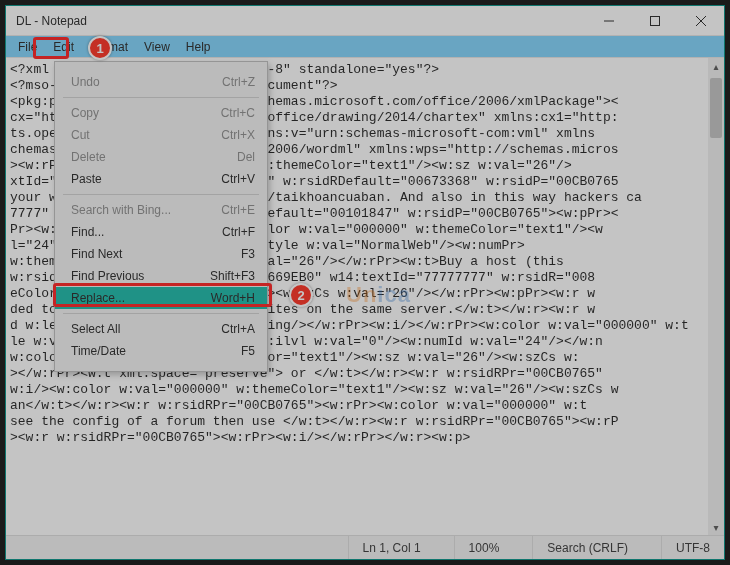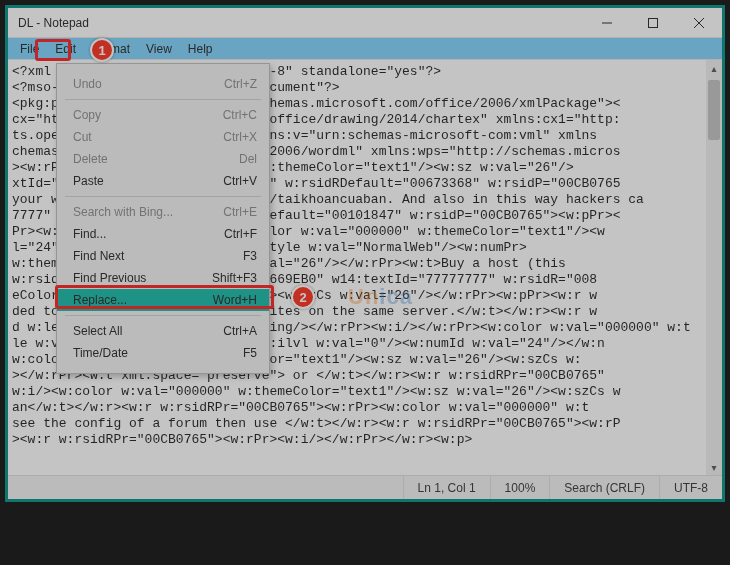--- a/index.html
+++ b/index.html
@@ -7,23 +7,23 @@
     font-family: "Segoe UI", Tahoma, sans-serif;
     background: #1a1a1a;
     width: 730px;
     height: 565px;
     overflow: hidden;
     position: relative;
   }
   .canvas {
     position: absolute;
     left: 5px; top: 5px;
-    width: 720px; height: 497px;
+    width: 720px; height: 555px;
     background: #f8f8f8;
-    border: 3px solid #0f766e;
+    border: 1px solid #0f766e;
     overflow: hidden;
   }
   
   .titlebar {
     height: 30px;
     background: #ffffff;
     display: flex;
     align-items: center;
     padding-left: 10px;
     font-size: 12px;
@@ -122,21 +122,21 @@
   .statusbar {
     position: absolute;
     left:0; right:0; bottom:0; height:24px;
     background:#f2f2f2;
     border-top:1px solid #ddd;
     display:flex;
     align-items:center;
     font-size:12px;
     color:#333;
   }
-  .statusbar .cell { padding: 0 14px; border-left:1px solid #ddd; height:100%; display:flex; align-items:center; }
+  .statusbar .cell { padding: 0 14px; border-left:1px solid #ddd; height:100%; display:flex; align-items:center;margin-left:19px; }
   .statusbar .spacer { flex:1; }
   
   .dim {
     position:absolute; inset:0;
     background: rgba(60,60,60,0.30);
     z-index: 100;
     pointer-events: none;
   }
   
   .wm {

